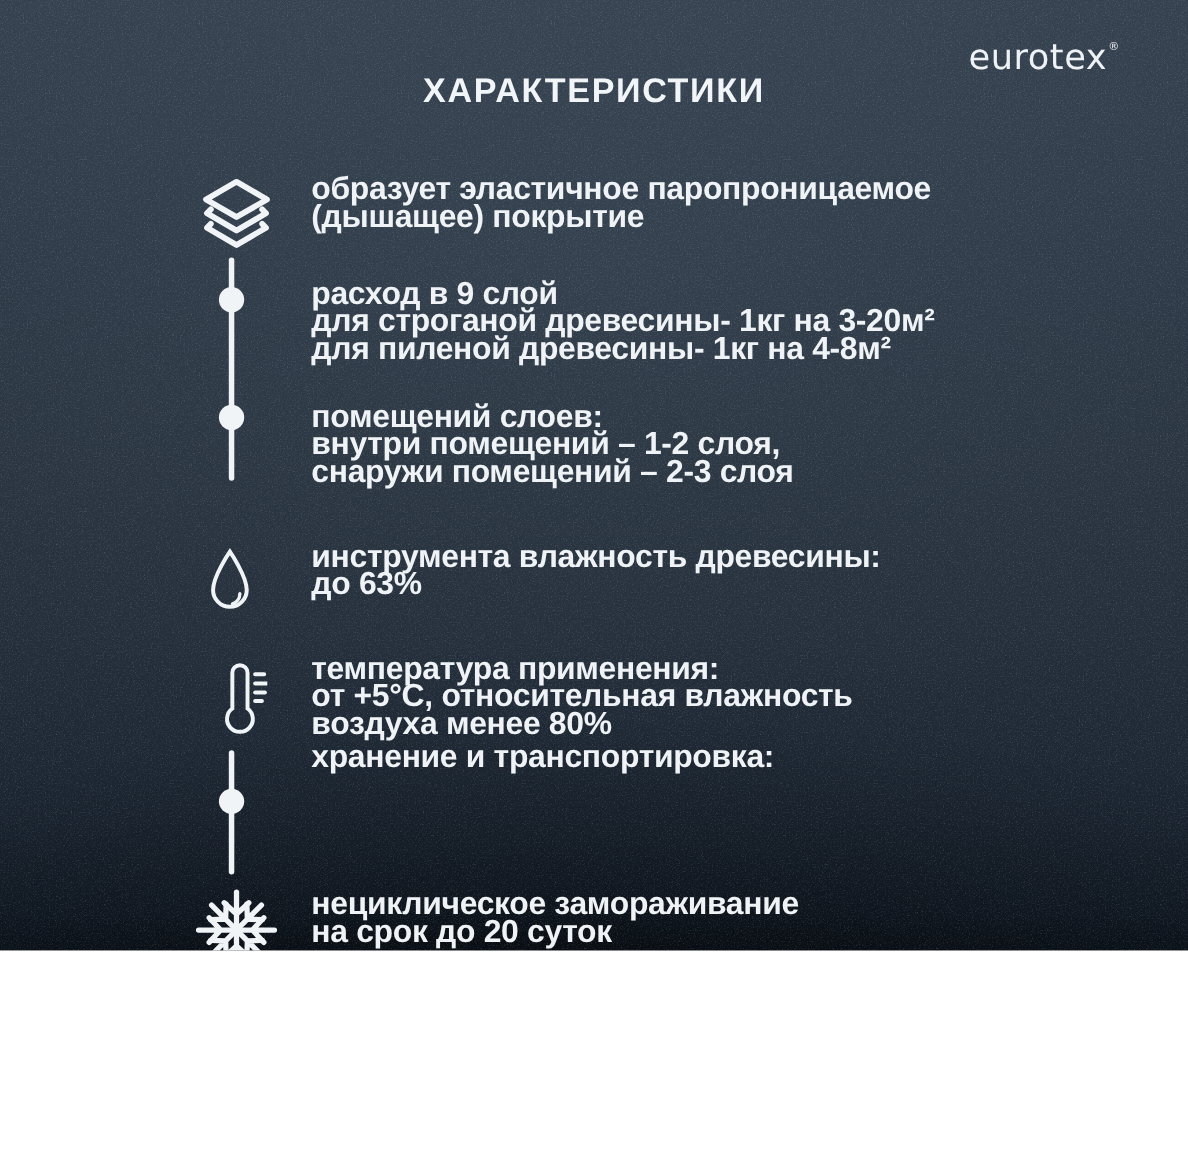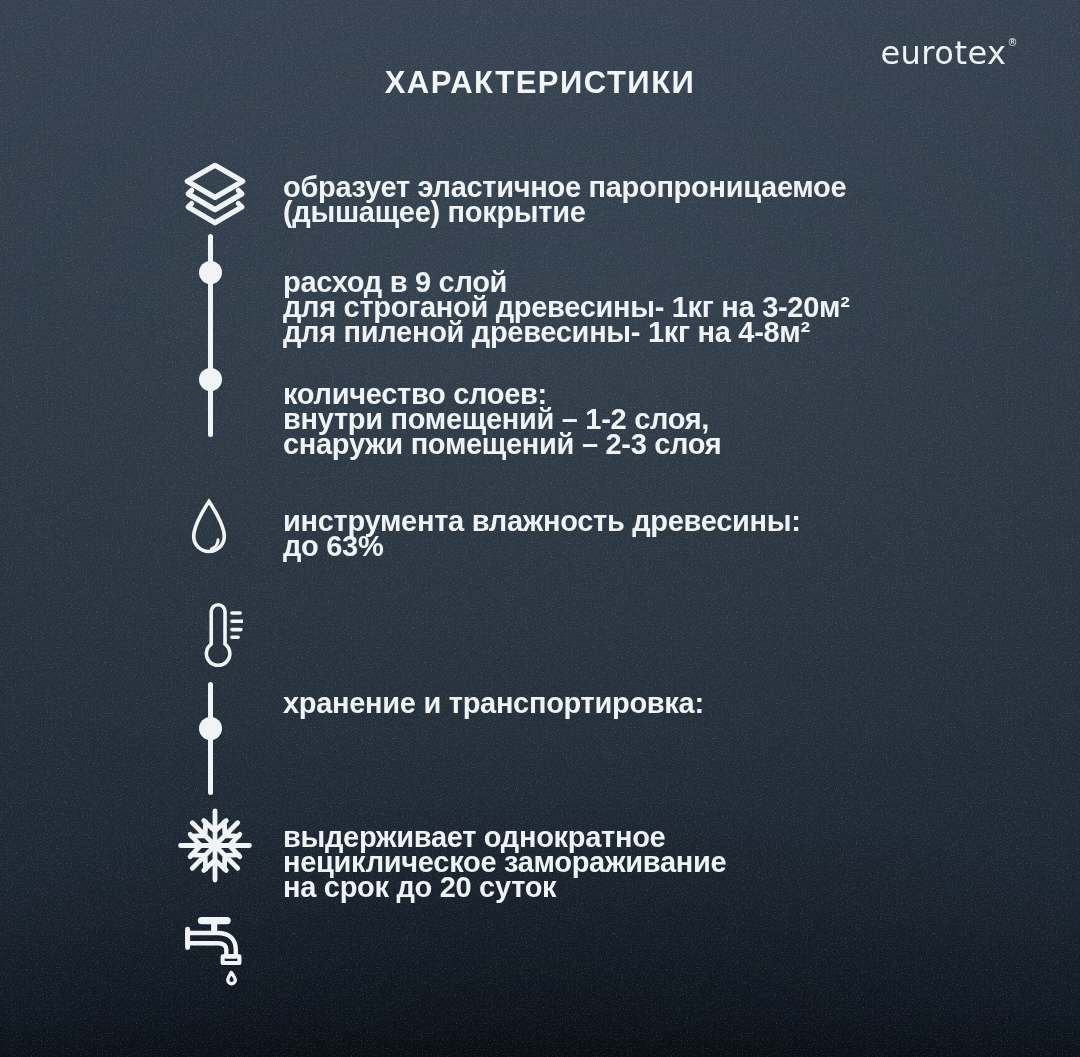--- a/index.html
+++ b/index.html
@@ -1,21 +1,21 @@
 <!DOCTYPE html>
 <html><head>
 <meta charset="utf-8">
 <style>
   html,body{margin:0;padding:0;}
   body{
     width:1080px;height:1057px;overflow:hidden;
     font-family:"Liberation Sans","DejaVu Sans",sans-serif;
   }
   .poster{
-    position:relative;width:1080px;height:1057px;overflow:hidden;
+    position:relative;width:1080px;height:864px;overflow:hidden;
     background:
       radial-gradient(120% 70% at 50% 28%, rgba(150,170,190,0.08), rgba(0,0,0,0) 70%),
       radial-gradient(140% 55% at 50% 108%, rgba(0,0,0,0.45), rgba(0,0,0,0) 60%),
       linear-gradient(180deg,#34404e 0%,#2d3946 22%,#28333f 48%,#232e3a 68%,#1b2531 86%,#131c27 96%,#0d141c 100%);
   }
   .texture{position:absolute;inset:0;opacity:.38;pointer-events:none;}
   .title{
     position:absolute;top:44px;left:0;width:1080px;text-align:center;
     font-size:31px;font-weight:700;letter-spacing:1.5px;color:#f2f5f7;line-height:36px;
   }
@@ -29,21 +29,20 @@
   .icon svg{display:block;width:100%;height:100%;}
   .tline{position:absolute;left:208px;width:5px;background:#f0f4f6;border-radius:3px;}
   .seg1{top:234px;height:203px;}
   .seg2{top:682px;height:113px;}
   .tdot{position:absolute;left:199px;width:23px;height:23px;border-radius:50%;background:#f0f4f6;}
   .dot1{top:261px;} .dot2{top:368px;} .dot3{top:717px;}
   .txt{
     position:absolute;left:283px;color:#eff3f5;
     font-size:29px;font-weight:700;line-height:25px;letter-spacing:-0.3px;
     white-space:nowrap;
-    margin-top:15px;
   }
   .t1{top:160px;} .t2{top:255px;} .t3{top:367px;} .t4{top:494px;}
   .t5{top:596px;} .t6{top:676px;} .t7{top:810px;} .t8{top:930px;}
   .i-layers{left:180px;top:157px;width:70px;height:72px;}
   .i-drop{left:188px;top:498px;width:42px;height:64px;}
   .i-thermo{left:196px;top:602px;width:47px;height:69px;}
   .i-snow{left:176px;top:807px;width:78px;height:77px;}
   .i-faucet{left:181px;top:914px;width:76px;height:73px;}
 </style>
 </head>
@@ -124,35 +123,39 @@
     <div>(дышащее) покрытие</div>
   </div>
 
   <div class="txt t2">
     <div>расход в 9 слой</div>
     <div>для строганой древесины- 1кг на 3-20м²</div>
     <div>для пиленой древесины- 1кг на 4-8м²</div>
   </div>
 
   <div class="txt t3">
-    <div>количество слоев:</div>
+    <div>помещений слоев:</div>
     <div>внутри помещений – 1-2 слоя,</div>
     <div>снаружи помещений – 2-3 слоя</div>
   </div>
 
   <div class="txt t4">
     <div>инструмента влажность древесины:</div>
     <div>до 63%</div>
   </div>
 
+  <div class="txt t5">
+    <div>температура применения:</div>
+    <div>от +5°С, относительная влажность</div>
+    <div>воздуха менее 80%</div>
+  </div>
 
   <div class="txt t6">
     <div>хранение и транспортировка:</div>
   </div>
 
   <div class="txt t7">
-    <div>выдерживает однократное</div>
     <div>нециклическое замораживание</div>
     <div>на срок до 20 суток</div>
   </div>
 
 
 </div>
 
 </body></html>

